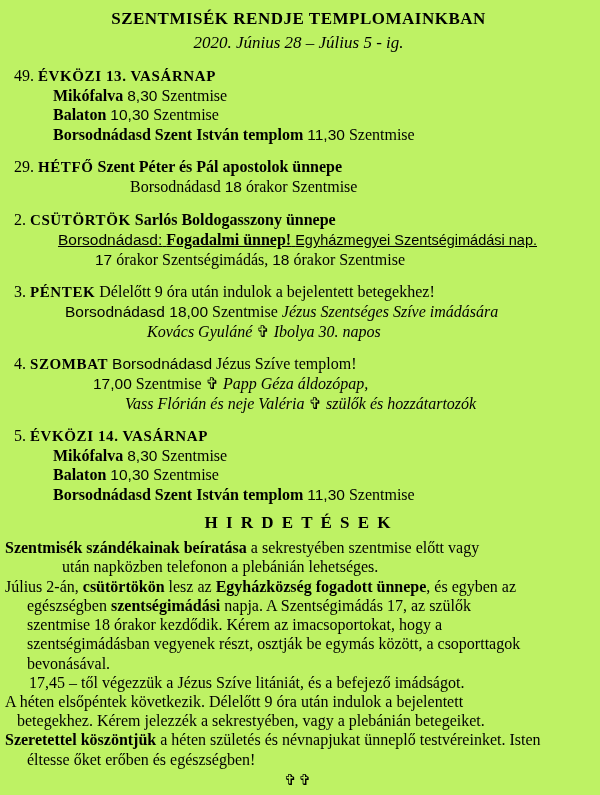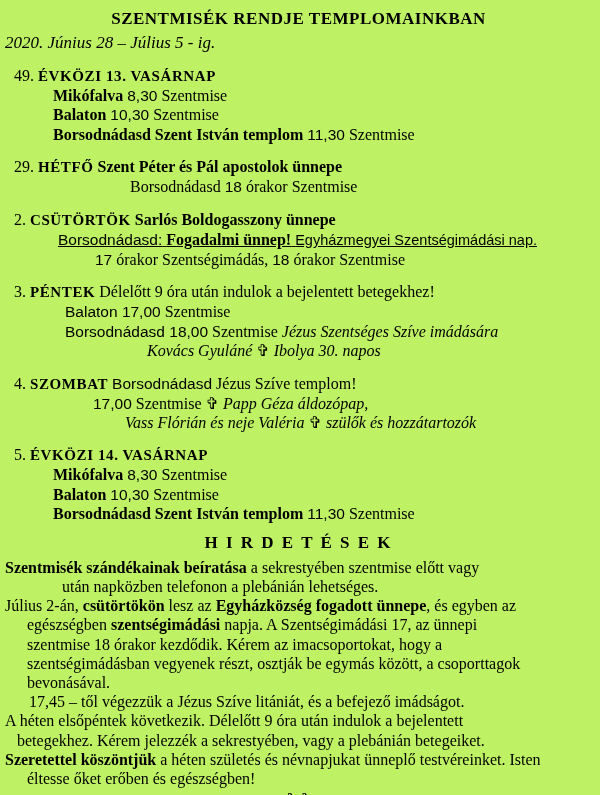--- a/index.html
+++ b/index.html
@@ -8,21 +8,21 @@
     background:#bef264;color:#000;
     font-family:"Liberation Serif",serif;
     font-size:16px;line-height:19px;
     padding:8px 8px 0 5px;overflow:hidden;
   }
   .title{
     text-align:center;font-weight:bold;font-size:17px;
     letter-spacing:0.5px;line-height:21px;
   }
   .subtitle{
-    font-style:italic;font-size:17px;line-height:21px;margin-top:3px;
+    text-align:center;font-style:italic;font-size:17px;line-height:21px;margin-top:3px;
   }
   .sec-header{margin-left:9px;margin-top:13px;line-height:20px;}
   .dec{font-weight:bold;letter-spacing:0.6px;font-size:15px;}
   .sb{font-weight:bold;}
   .si{font-style:italic;}
   .sbi{font-weight:bold;}
   .sa{font-family:"Liberation Sans",sans-serif;font-size:15.5px;}
   .sa2{font-family:"Liberation Sans",sans-serif;font-size:14.5px;}
   .line{line-height:19.4px;}
   .ml48{margin-left:48px;} .ml53{margin-left:53px;text-decoration:underline;} .ml60{margin-left:60px;}
@@ -50,39 +50,38 @@
   <div class="line ml48"><span class="sb">Borsodnádasd Szent István templom</span> <span class="sa">11,30</span> <span>Szentmise</span></div>
 
   <div class="sec-header"><span>29.</span> <span class="dec">HÉTFŐ</span> <span class="sbi">Szent Péter és Pál apostolok ünnepe</span></div>
   <div class="line ml125"><span>Borsodnádasd</span> <span class="sa">18</span> <span>órakor Szentmise</span></div>
 
   <div class="sec-header"><span>2.</span> <span class="dec">CSÜTÖRTÖK</span> <span class="sbi">Sarlós Boldogasszony ünnepe</span></div>
   <div class="line ml53"><span class="sa">Borsodnádasd:</span> <span class="sb">Fogadalmi ünnep!</span> <span class="sa2">Egyházmegyei Szentségimádási nap.</span></div>
   <div class="line ml90"><span class="sa">17</span> <span>órakor Szentségimádás,</span> <span class="sa">18</span> <span>órakor Szentmise</span></div>
 
   <div class="sec-header"><span>3.</span> <span class="dec">PÉNTEK</span> <span>Délelőtt 9 óra után indulok a bejelentett betegekhez!</span></div>
-  <div class="line ml60"><span class="sa">Balaton 17,00</span> <span>Szentmise</span></div>
   <div class="line ml60"><span class="sa">Borsodnádasd 18,00</span> <span>Szentmise</span> <span class="si">Jézus Szentséges Szíve imádására</span></div>
   <div class="line ml142"><span class="si">Kovács Gyuláné</span> <span>✞</span> <span class="si">Ibolya 30. napos</span></div>
 
   <div class="sec-header"><span>4.</span> <span class="dec">SZOMBAT</span> <span class="sa">Borsodnádasd</span> <span>Jézus Szíve templom!</span></div>
   <div class="line ml88"><span class="sa">17,00</span> <span>Szentmise</span> <span>✞</span> <span class="si">Papp Géza áldozópap,</span></div>
   <div class="line ml120"><span class="si">Vass Flórián és neje Valéria</span> <span>✞</span> <span class="si">szülők és hozzátartozók</span></div>
 
   <div class="sec-header"><span>5.</span> <span class="dec">ÉVKÖZI 14. VASÁRNAP</span></div>
   <div class="line ml48"><span class="sb">Mikófalva</span> <span class="sa">8,30</span> <span>Szentmise</span></div>
   <div class="line ml48"><span class="sb">Balaton</span> <span class="sa">10,30</span> <span>Szentmise</span></div>
   <div class="line ml48"><span class="sb">Borsodnádasd Szent István templom</span> <span class="sa">11,30</span> <span>Szentmise</span></div>
 
   <div class="hird">H I R D E T É S E K</div>
 
   <div class="ann"><span class="sb">Szentmisék szándékainak beíratása</span> <span>a sekrestyében szentmise előtt vagy</span></div>
   <div class="ann ml57">után napközben telefonon a plebánián lehetséges.</div>
   <div class="ann"><span>Július 2-án,</span> <span class="sb">csütörtökön</span> <span>lesz az</span> <span class="sb">Egyházközség fogadott ünnepe</span><span>, és egyben az</span></div>
-  <div class="ann ml22"><span>egészségben</span> <span class="sb">szentségimádási</span> <span>napja. A Szentségimádási 17, az ünnepi</span></div>
+  <div class="ann ml22"><span>egészségben</span> <span class="sb">szentségimádási</span> <span>napja. A Szentségimádás 17, az szülők</span></div>
   <div class="ann ml22">szentmise 18 órakor kezdődik. Kérem az imacsoportokat, hogy a</div>
   <div class="ann ml22">szentségimádásban vegyenek részt, osztják be egymás között, a csoporttagok</div>
   <div class="ann ml22">bevonásával.</div>
   <div class="ann ml24">17,45 – től végezzük a Jézus Szíve litániát, és a befejező imádságot.</div>
   <div class="ann">A héten elsőpéntek következik. Délelőtt 9 óra után indulok a bejelentett</div>
   <div class="ann ml12">betegekhez. Kérem jelezzék a sekrestyében, vagy a plebánián betegeiket.</div>
   <div class="ann"><span class="sb">Szeretettel köszöntjük</span> <span>a héten születés és névnapjukat ünneplő testvéreinket. Isten</span></div>
   <div class="ann ml22">éltesse őket erőben és egészségben!</div>
 
   <div class="crosses">✞✞</div>

